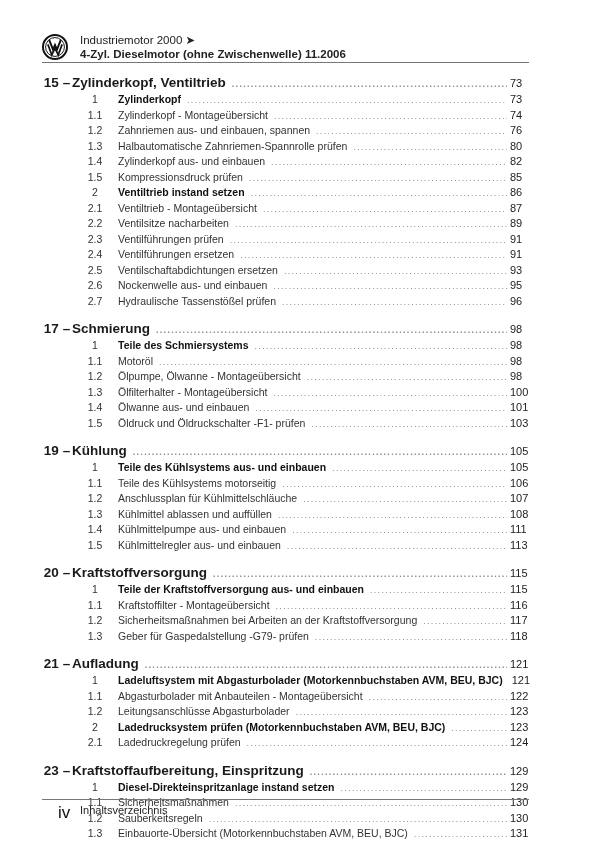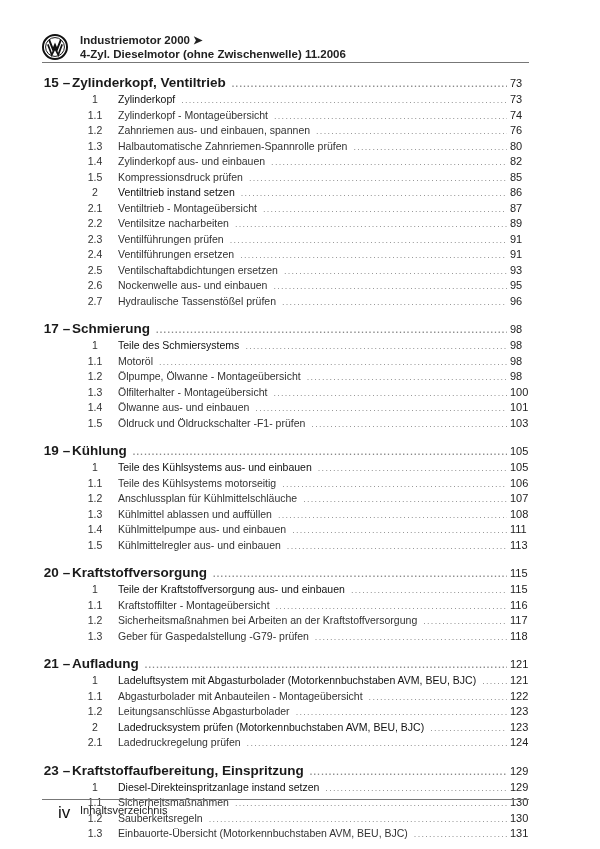--- a/index.html
+++ b/index.html
@@ -3,41 +3,41 @@
   <meta charset="utf-8">
   <style>
     html, body { margin: 0; padding: 0; background: #ffffff; }
     body {
       width: 600px; height: 849px; position: relative; overflow: hidden;
       font-family: "Liberation Sans", sans-serif; color: #1a1a1a;
     }
     .header { position: absolute; left: 42px; top: 33px; width: 488px; height: 30px; }
     .logo { position: absolute; left: 0; top: 1px; width: 26px; height: 26px; }
     .hdr-line1, .hdr-line2 { position: absolute; left: 38px; font-size: 11.5px; line-height: 13px; color: #222; white-space: nowrap; }
-    .hdr-line1 { top: 1px; font-weight: bold; }
+    .hdr-line1 { top: 1px; }
     .hdr-line2 { top: 15px; font-weight: bold; }
     .hdr-rule { position: absolute; left: 42px; top: 62px; width: 487px; height: 0; border-top: 1px solid #777; }
 
     .toc { position: absolute; left: 42px; top: 72px; width: 488px; }
     .row { position: relative; display: flex; align-items: baseline; white-space: nowrap; }
     .row .num { flex: 0 0 auto; text-align: center; }
     .row .title { flex: 0 0 auto; padding-right: 4px; }
     .row .dots {
       flex: 1 1 auto; overflow: hidden; color: #888; font-size: 9px; letter-spacing: 1.3px;
       margin: 0 3px 0 2px;
     }
     .row .dots::before { content: "....................................................................................................................................................................................................................................."; }
     .row .page { flex: 0 0 auto; text-align: left; min-width: 20px; }
 
     .chap { font-size: 13.5px; font-weight: bold; height: 18px; line-height: 18px; margin-top: 2px; }
     .chap .num { width: 30px; }
     .chap .page { font-weight: normal; font-size: 11px; }
     .sec { font-size: 10.5px; height: 15.5px; line-height: 15.5px; color: #333; }
     .sec .num { width: 46px; padding-left: 30px; }
-    .sec.bold .title { font-weight: normal; color: #111; }
+    .sec.bold .title { font-weight: bold; color: #111; }
     .sec .page { font-size: 11px; color: #222; }
     .chap-gap { height: 9px; }
 
     .footer-rule { position: absolute; left: 42px; top: 799px; width: 487px; border-top: 1px solid #777; }
     .footer-page { position: absolute; left: 42px; top: 803px; font-size: 17px; font-weight: normal; color: #111; margin-left: 16px; }
     .footer-label { position: absolute; left: 80px; top: 804px; font-size: 11px; color: #222; }
   </style>
 </head>
 <body>
 

